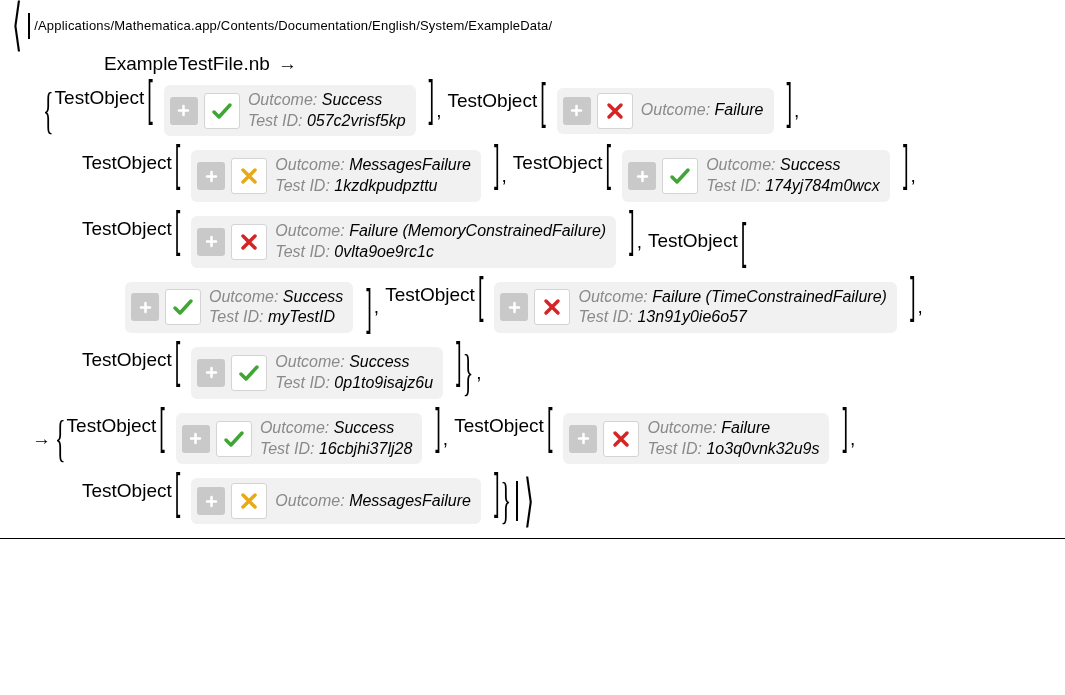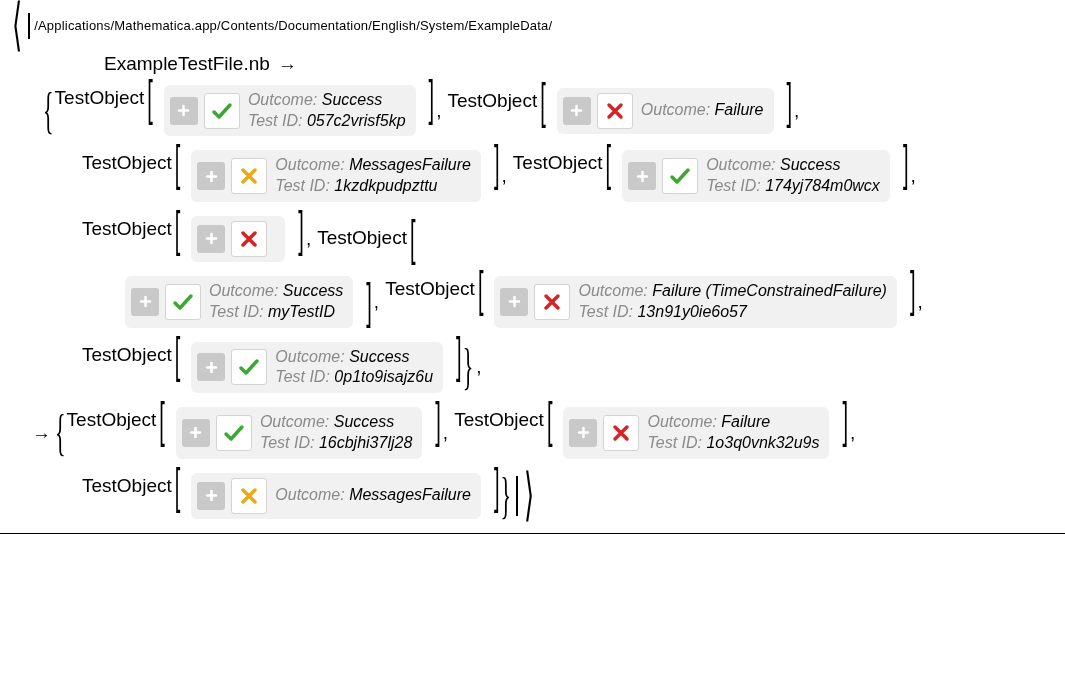--- a/index.html
+++ b/index.html
@@ -244,20 +244,24 @@
         <span class="plus">
             <svg width="13" height="13" viewBox="0 0 13 13">
               <path d="M6.5 2v9M2 6.5h9" stroke="#fff" stroke-width="2.5" stroke-linecap="round"></path>
             </svg>
           </span>
         <span class="iconbox">
             <svg width="22" height="22" viewBox="0 0 22 22">
               <path d="M5 5l12 12M17 5L5 17" fill="none" stroke="#d62424" stroke-width="3.5" stroke-linecap="round"></path>
             </svg>
           </span>
+        <span class="meta">
+          <span class="meta-row"><span class="meta-lab">Outcome:</span> <span class="meta-val">Failure (MemoryConstrainedFailure)</span></span>
+          <span class="meta-row"><span class="meta-lab">Test ID:</span> <span class="meta-val">0vlta9oe9rc1c</span></span>
+        </span>
       </span>
       <span class="brak-r">]</span>
     </span>
     <span class="comma">,</span>
 
     <span class="testobj">
       <span class="testlabel">TestObject</span>
       <span class="brak-l">[</span>
     </span>
   </div>

